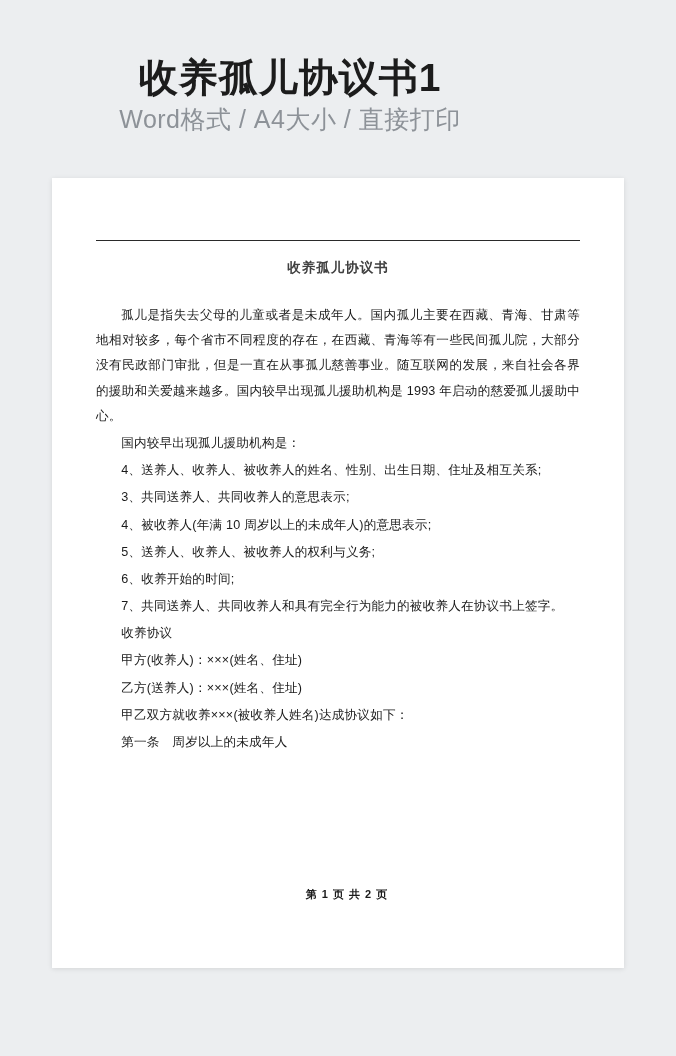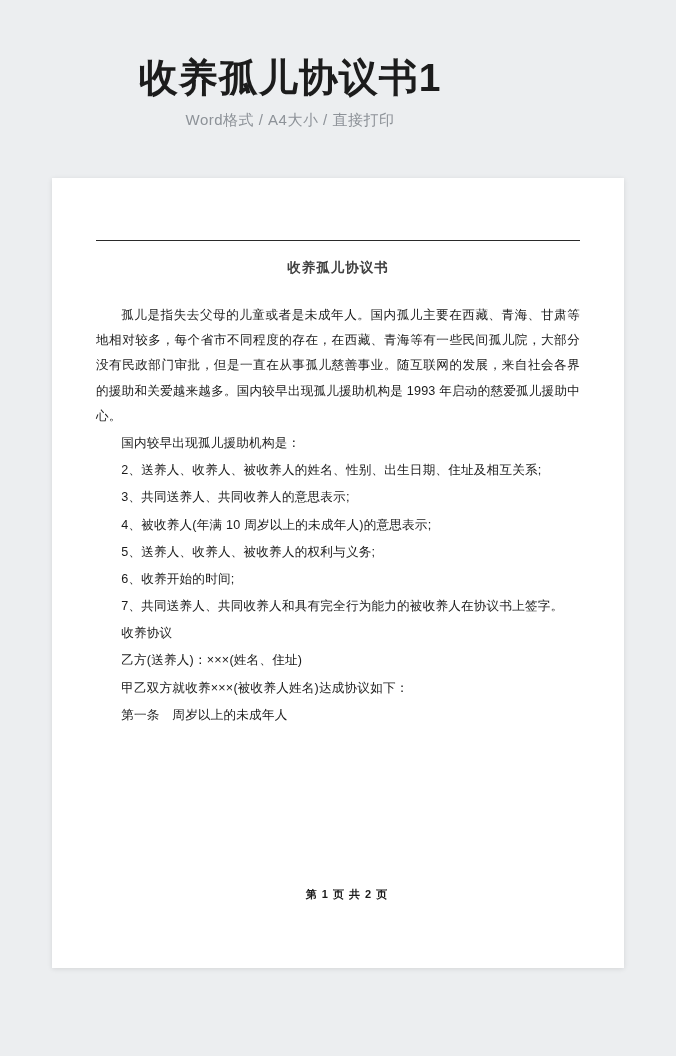--- a/index.html
+++ b/index.html
@@ -26,22 +26,22 @@
   }
   .header-title {
     font-size: 39px;
     font-weight: bold;
     color: #1c1c1c;
     letter-spacing: 1px;
     line-height: 1.15;
     margin: 0;
   }
   .header-sub {
-    margin-top: 10px;
-    font-size: 15px;
+    margin-top: 2px;
+    font-size: 25px;
     color: #8d9298;
     font-weight: normal;
     letter-spacing: 0.5px;
   }
   .doc-sheet {
     position: absolute;
     left: 52px;
     top: 178px;
     width: 572px;
     height: 790px;
@@ -101,27 +101,28 @@
     <div class="header-sub">Word格式 / A4大小 / 直接打印</div>
   </div>
 
   <div class="doc-sheet">
     <div class="doc-inner">
       <div class="top-rule"></div>
       <div class="doc-title">收养孤儿协议书</div>
 
       <p class="para indent">孤儿是指失去父母的儿童或者是未成年人。国内孤儿主要在西藏、青海、甘肃等地相对较多，每个省市不同程度的存在，在西藏、青海等有一些民间孤儿院，大部分没有民政部门审批，但是一直在从事孤儿慈善事业。随互联网的发展，来自社会各界的援助和关爱越来越多。国内较早出现孤儿援助机构是 1993 年启动的慈爱孤儿援助中心。</p>
       <p class="para indent">国内较早出现孤儿援助机构是：</p>
-      <p class="para indent">2、送养人、收养人、被收养人的姓名、性别、出生日期、住址及相互关系;</p>
+      <p class="para indent">4、送养人、收养人、被收养人的姓名、性别、出生日期、住址及相互关系;</p>
       <p class="para indent">3、共同送养人、共同收养人的意思表示;</p>
       <p class="para indent">4、被收养人(年满 10 周岁以上的未成年人)的意思表示;</p>
       <p class="para indent">5、送养人、收养人、被收养人的权利与义务;</p>
       <p class="para indent">6、收养开始的时间;</p>
       <p class="para indent">7、共同送养人、共同收养人和具有完全行为能力的被收养人在协议书上签字。</p>
       <p class="para indent">收养协议</p>
+      <p class="para indent">甲方(收养人)：×××(姓名、住址)</p>
       <p class="para indent">乙方(送养人)：×××(姓名、住址)</p>
       <p class="para indent">甲乙双方就收养×××(被收养人姓名)达成协议如下：</p>
       <p class="para indent">第一条　周岁以上的未成年人</p>
     </div>
     <div class="footer-page">第 1 页 共 2 页</div>
   </div>
 
 </div>
 
 </body></html>

